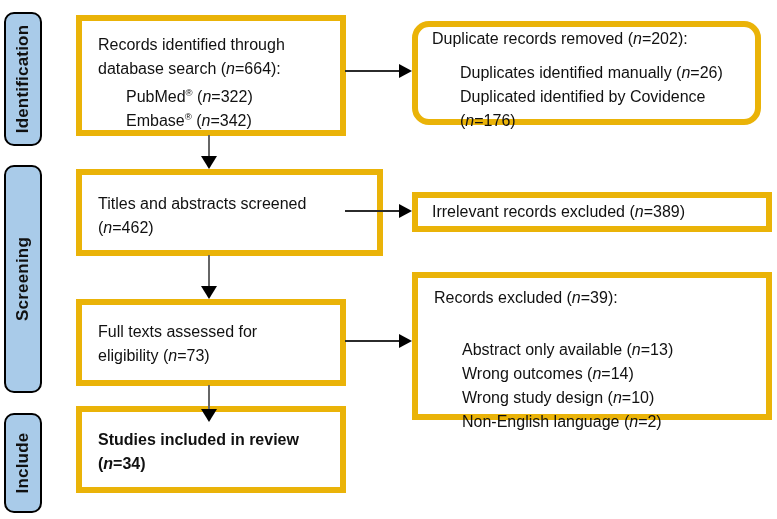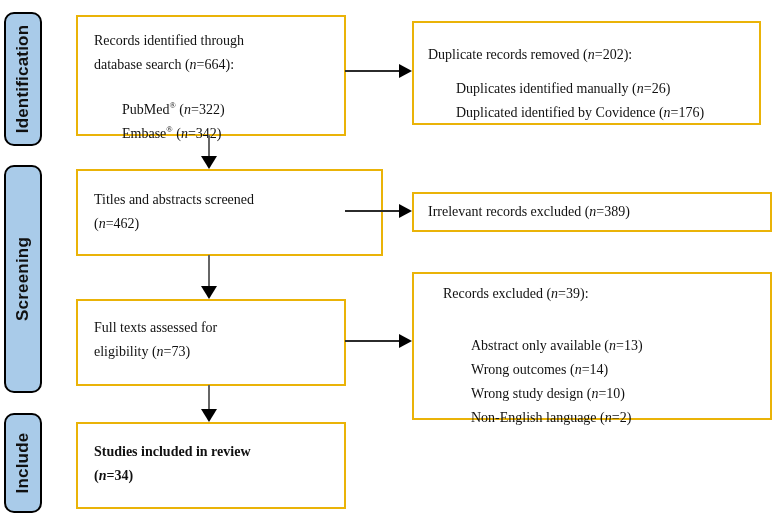--- a/index.html
+++ b/index.html
@@ -35,46 +35,45 @@
     color: #111111;
   }
   #stage-identification { top: 12px;  height: 134px; }
   #stage-screening      { top: 165px; height: 228px; }
   #stage-include        { top: 413px; height: 100px; }
 
   
   .fbox {
     position: absolute;
     background: #ffffff;
-    border: 2px solid #eab308;
+    border: 6px solid #eab308;
     box-sizing: border-box;
-    font-size: 14px;
+    font-size: 16px;
     line-height: 24px;
-    font-family: Liberation Serif, serif;
   }
   .fbox sup { font-size: 0.6em; line-height: 0; vertical-align: super; }
   .box-items { padding-left: 28px; }
 
   #box-identified { left: 76px;  top: 15px;  width: 270px; height: 121px; padding: 12px 14px 0 16px; }
-  #box-identified .box-items { margin-top: 21px; }
+  #box-identified .box-items { margin-top: 4px; }
 
-  #box-duplicates { left: 412px; top: 21px;  width: 349px; height: 104px; padding: 20px 10px 0 14px; }
+  #box-duplicates { left: 412px; top: 21px;  width: 349px; height: 104px; padding: 0 10px 0 14px; border-radius: 17px; }
   #box-duplicates .box-items { margin-top: 10px; }
 
   #box-screened   { left: 76px;  top: 169px; width: 307px; height: 87px;  padding: 17px 14px 0 16px; }
 
   #box-irrelevant { left: 412px; top: 192px; width: 360px; height: 40px;  padding: 0 10px 0 14px;
                     display: flex; align-items: center; }
 
   #box-fulltext   { left: 76px;  top: 299px; width: 270px; height: 87px;  padding: 15px 4px 0 16px; }
 
-  #box-excluded   { left: 412px; top: 272px; width: 360px; height: 148px; padding: 8px 10px 0 29px; }
+  #box-excluded   { left: 412px; top: 272px; width: 360px; height: 148px; padding: 8px 10px 0 16px; }
   #box-excluded .box-items { margin-top: 28px; }
 
-  #box-included   { left: 76px;  top: 422px; width: 270px; height: 87px;  padding: 16px 14px 0 16px;
+  #box-included   { left: 76px;  top: 406px; width: 270px; height: 87px;  padding: 16px 14px 0 16px;
                     font-weight: bold; }
 
   
   .vline { position: absolute; width: 2px; background: #666666; }
   .vhead {
     position: absolute; width: 0; height: 0;
     border-left: 8px solid transparent;
     border-right: 8px solid transparent;
     border-top: 13px solid #000000;
   }

